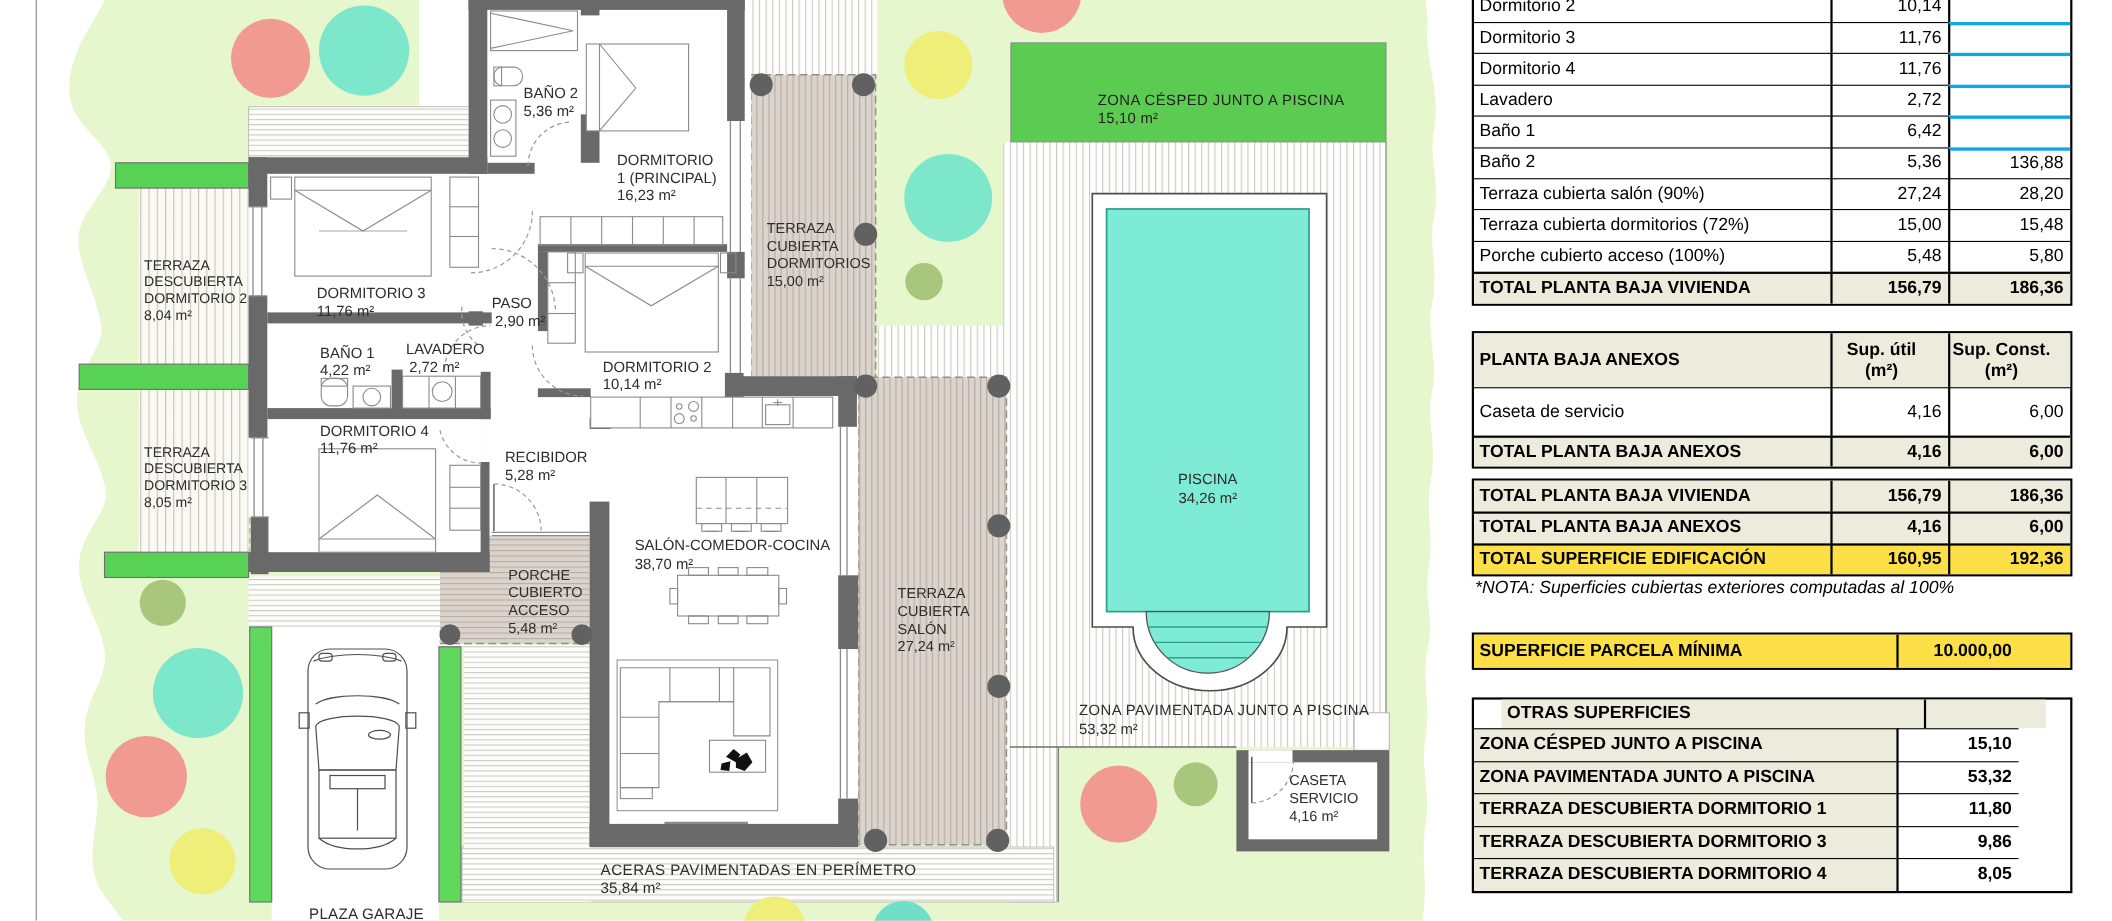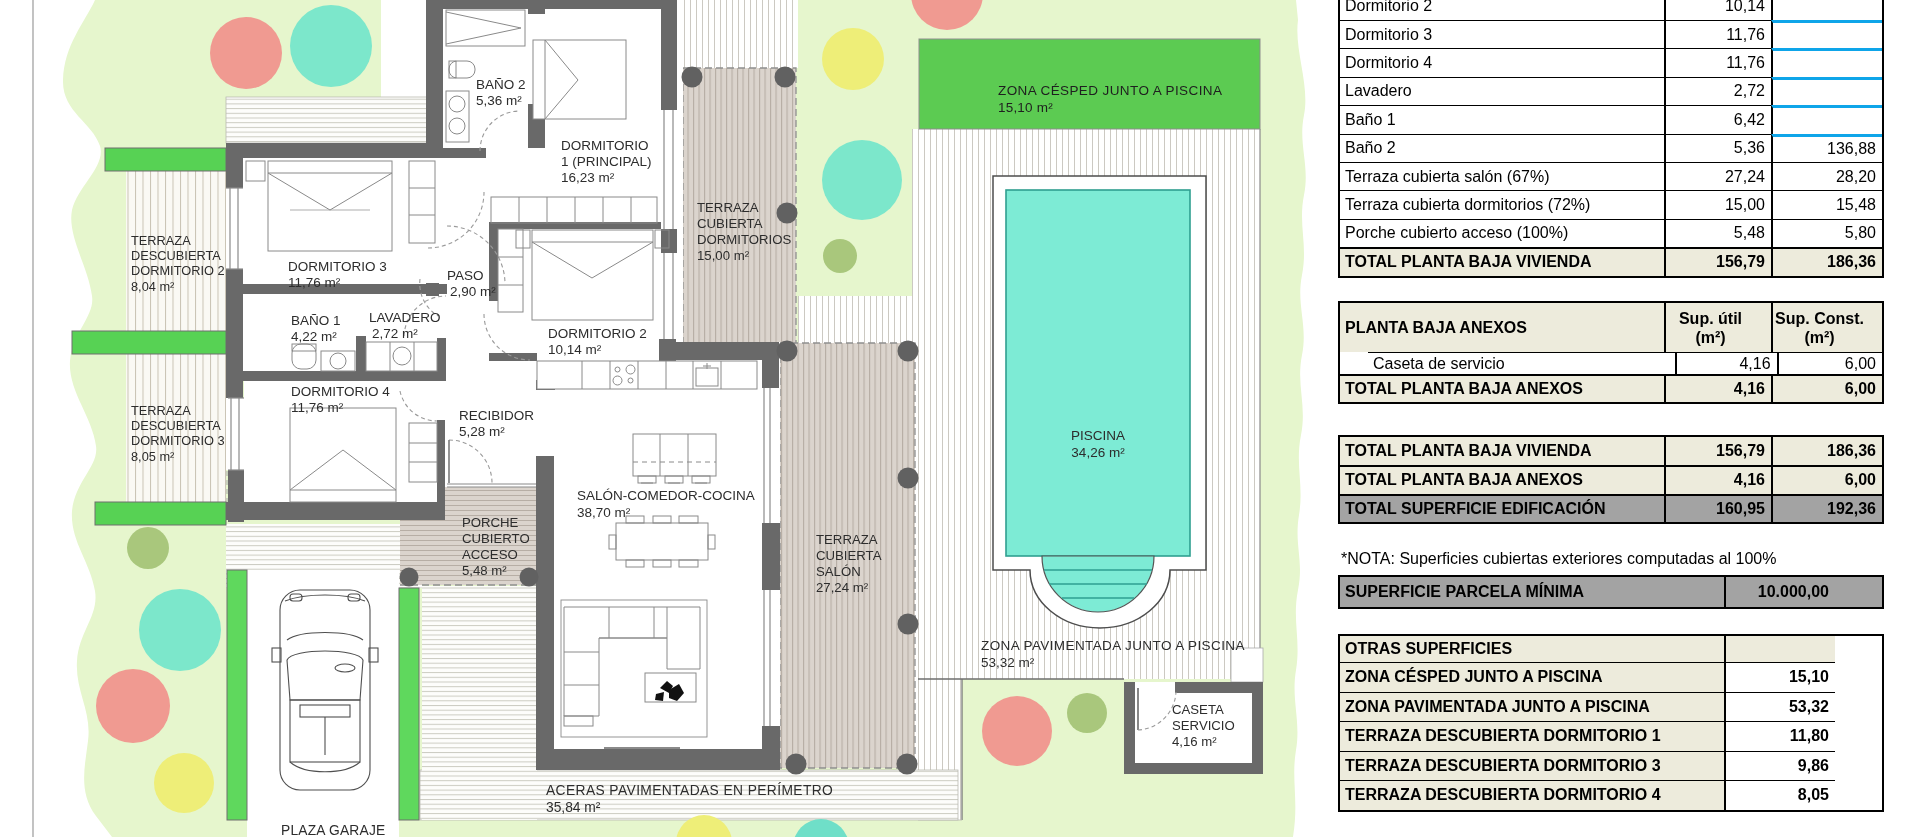--- a/index.html
+++ b/index.html
@@ -9,21 +9,21 @@
 .tbl{position:absolute;left:1338px;width:546px;border:2px solid #000;background:#fff;font-size:16px;color:#000;}
 .tr{display:flex;}
 .c1{width:324px;padding-left:5px;white-space:nowrap;display:flex;align-items:center;}
 .c1w{width:384px;padding-left:5px;white-space:nowrap;display:flex;align-items:center;}
 .c2{width:107px;border-left:2px solid #000;display:flex;align-items:center;justify-content:flex-end;padding-right:6px;}
 .c3{width:111px;border-left:2px solid #000;display:flex;align-items:center;justify-content:flex-end;padding-right:6px;}
 .k{border-top:1.5px solid #000;}
 .k2{border-top:2px solid #000;}
 .g{border-top:3px solid #0ea5e9;}
 .beige{background:#edebdc;}
-.blue{background:#a3a3a3;}
+.blue{background:#fde047;}
 .b{font-weight:bold;}
 .ctr{flex-direction:column;justify-content:center;align-items:center;padding-right:16px;text-align:center;line-height:19px;}
 .nota{position:absolute;left:1341px;font-size:16px;color:#000;}
 </style>
 </head>
 <body>
 
 <svg id="plan" width="1345" height="837" viewBox="0 0 1345 837">
 <defs>
 <pattern id="pvw" width="6" height="8" patternUnits="userSpaceOnUse">
@@ -541,21 +541,21 @@
       <div class="c1 k">Baño 1</div>
       <div class="c2 k">6,42</div>
       <div class="c3 g"></div>
     </div>
   <div class="tr" style="height:28.4px;">
       <div class="c1 k">Baño 2</div>
       <div class="c2 k">5,36</div>
       <div class="c3 g">136,88</div>
     </div>
   <div class="tr" style="height:28.4px;">
-      <div class="c1 k">Terraza cubierta salón (67%)</div>
+      <div class="c1 k">Terraza cubierta salón (90%)</div>
       <div class="c2 k">27,24</div>
       <div class="c3 k">28,20</div>
     </div>
   <div class="tr" style="height:28.4px;">
       <div class="c1 k">Terraza cubierta dormitorios (72%)</div>
       <div class="c2 k">15,00</div>
       <div class="c3 k">15,48</div>
     </div>
   <div class="tr" style="height:28.4px;">
       <div class="c1 k">Porche cubierto acceso (100%)</div>
@@ -574,21 +574,21 @@
       <div class="c1">PLANTA BAJA ANEXOS</div>
       <div class="c2 ctr">
         <span>Sup. útil</span>
         <span>(m²)</span>
       </div>
       <div class="c3 ctr">
         <span>Sup. Const.</span>
         <span>(m²)</span>
       </div>
     </div>
-  <div class="tr" style="height:22px;padding-left:28px;">
+  <div class="tr" style="height:44px;">
       <div class="c1 k">Caseta de servicio</div>
       <div class="c2 k">4,16</div>
       <div class="c3 k">6,00</div>
     </div>
   <div class="tr b beige" style="height:28px;">
       <div class="c1 k2">TOTAL PLANTA BAJA ANEXOS</div>
       <div class="c2 k2">4,16</div>
       <div class="c3 k2">6,00</div>
     </div>
 </div>
@@ -604,31 +604,31 @@
       <div class="c2 k2">4,16</div>
       <div class="c3 k2">6,00</div>
     </div>
   <div class="tr b blue" style="height:28.4px;">
       <div class="c1 k2">TOTAL SUPERFICIE EDIFICACIÓN</div>
       <div class="c2 k2">160,95</div>
       <div class="c3 k2">192,36</div>
     </div>
 </div>
 
-<div class="nota" style="top:550px;">*NOTA: Superficies cubiertas exteriores computadas al 100%</div>
+<div class="nota" style="top:526px;font-style:italic;">*NOTA: Superficies cubiertas exteriores computadas al 100%</div>
 
 <div class="tbl" style="top:575px;">
   <div class="tr b blue" style="height:30px;">
       <div class="c1w">SUPERFICIE PARCELA MÍNIMA</div>
       <div class="c3">10.000,00</div>
     </div>
 </div>
 
 <div class="tbl" style="top:634px;">
-  <div class="tr b" style="height:26px;">
+  <div class="tr b" style="height:26px;padding-left:25px;">
       <div class="c1w beige">OTRAS SUPERFICIES</div>
       <div class="c3 beige"></div>
     </div>
   <div class="tr b" style="height:29.5px;">
       <div class="c1w beige k">ZONA CÉSPED JUNTO A PISCINA</div>
       <div class="c3 k">15,10</div>
     </div>
   <div class="tr b" style="height:29.5px;">
       <div class="c1w beige k">ZONA PAVIMENTADA JUNTO A PISCINA</div>
       <div class="c3 k">53,32</div>

